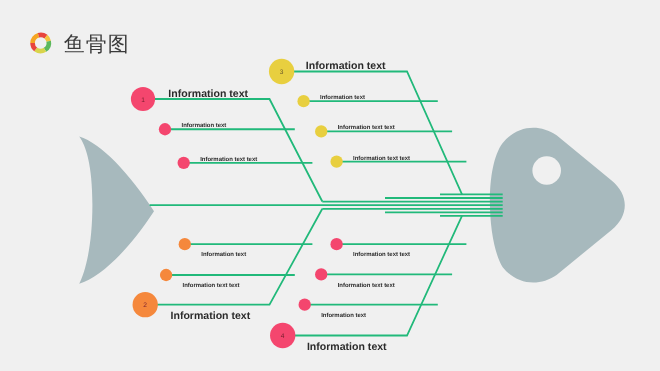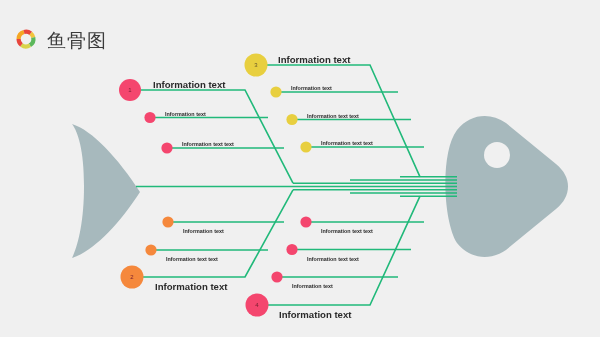--- a/index.html
+++ b/index.html
@@ -17,21 +17,21 @@
   #slide {
     position: absolute;
     left: 0; top: 0;
     width: 600px;
     height: 337px;
     background: #f0f0f0;
   }
   
   #header {
     position: absolute;
-    left: 0; top: 0;
+    left: 11px; top: 0;
     width: 490px;
     height: 62px;
   }
   #logo {
     position: absolute;
     left: 13px;
     top: 26px;
     width: 26px;
     height: 26px;
   }

